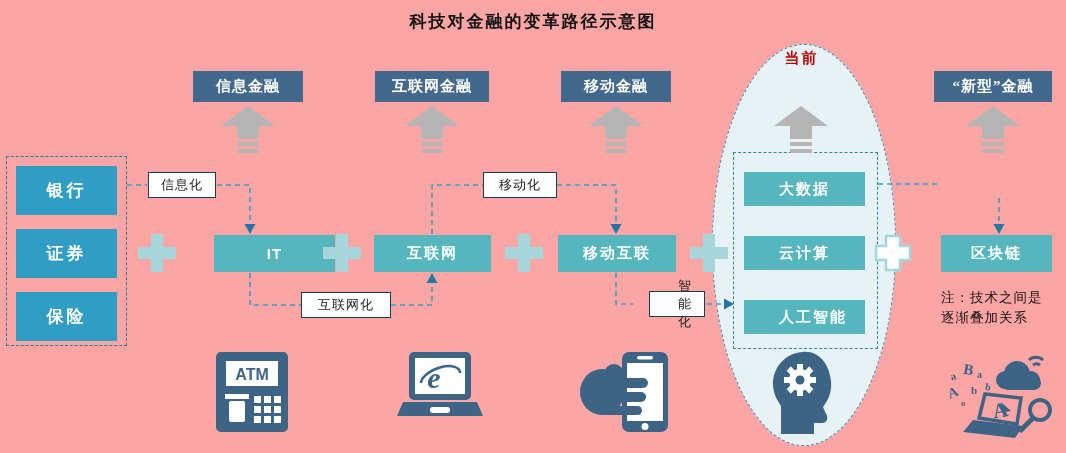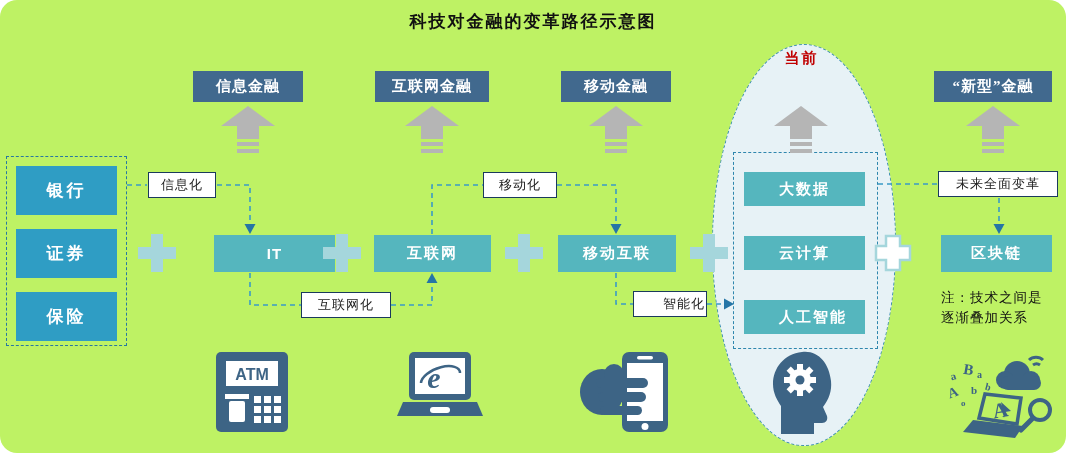--- a/index.html
+++ b/index.html
@@ -1,21 +1,20 @@
 <!DOCTYPE html>
 <html><head>
 <meta charset="utf-8">
 <style>
   * { margin:0; padding:0; box-sizing:border-box; }
   html,body { background:#ffffff; }
   .canvas {
     position:relative; width:1066px; height:453px; margin:0 auto;
-    background:#bef264; overflow:hidden;
+    background:#fca5a5; overflow:hidden;
     font-family:"Liberation Serif", serif;
-    border-radius:17px;
   }
   .title {
     position:absolute; left:0; top:10px; width:100%;
     text-align:center; font-size:17px; font-weight:bold; color:#111;
     letter-spacing:2px;
   }
   
   .stage {
     position:absolute; top:71px; height:31px; background:#41698e;
     color:#fff; font-weight:bold; font-size:15px; letter-spacing:1px;
@@ -164,22 +163,21 @@
   <div class="plus" style="left:323px;top:234px;"></div>
   <div class="plus" style="left:505px;top:234px;"></div>
   <div class="plus" style="left:690px;top:234px;"></div>
   <svg class="plus-white" style="left:873px;top:233px;" width="40" height="40">
     <path d="M13 3 H27 V13 H37 V27 H27 V37 H13 V27 H3 V13 H13 Z" fill="#ffffff" stroke="#a5d6dc" stroke-width="2.5"></path>
   </svg>
 
   <div class="conn-label" style="left:148px;top:172px;width:68px;">信息化</div>
   <div class="conn-label" style="left:301px;top:292px;width:90px;">互联网化</div>
   <div class="conn-label" style="left:483px;top:172px;width:74px;">移动化</div>
-  <div class="conn-label" style="left:633px;top:291px;width:74px;padding-left:28px;">智能化</div>
-  <div class="conn-label" style="left:938px;top:171px;width:120px;">未来全面变革</div>
+  <div class="conn-label" style="left:649px;top:291px;width:56px;padding-left:28px;">智能化</div>
 
   <div class="note" style="left:941px;top:288px;width:125px;">
     <div>注：技术之间是</div>
     <div>逐渐叠加关系</div>
   </div>
 
   <svg class="icon" style="left:216px;top:352px;" width="72" height="80" viewBox="0 0 72 80">
     <rect x="0" y="0" width="72" height="80" rx="5" fill="#3d6485"></rect>
     <rect x="10" y="9" width="52" height="25" fill="#ffffff"></rect>
     <text x="36" y="28" text-anchor="middle" font-family="Liberation Sans, sans-serif" font-weight="bold" font-size="16" fill="#3d6485">ATM</text>

